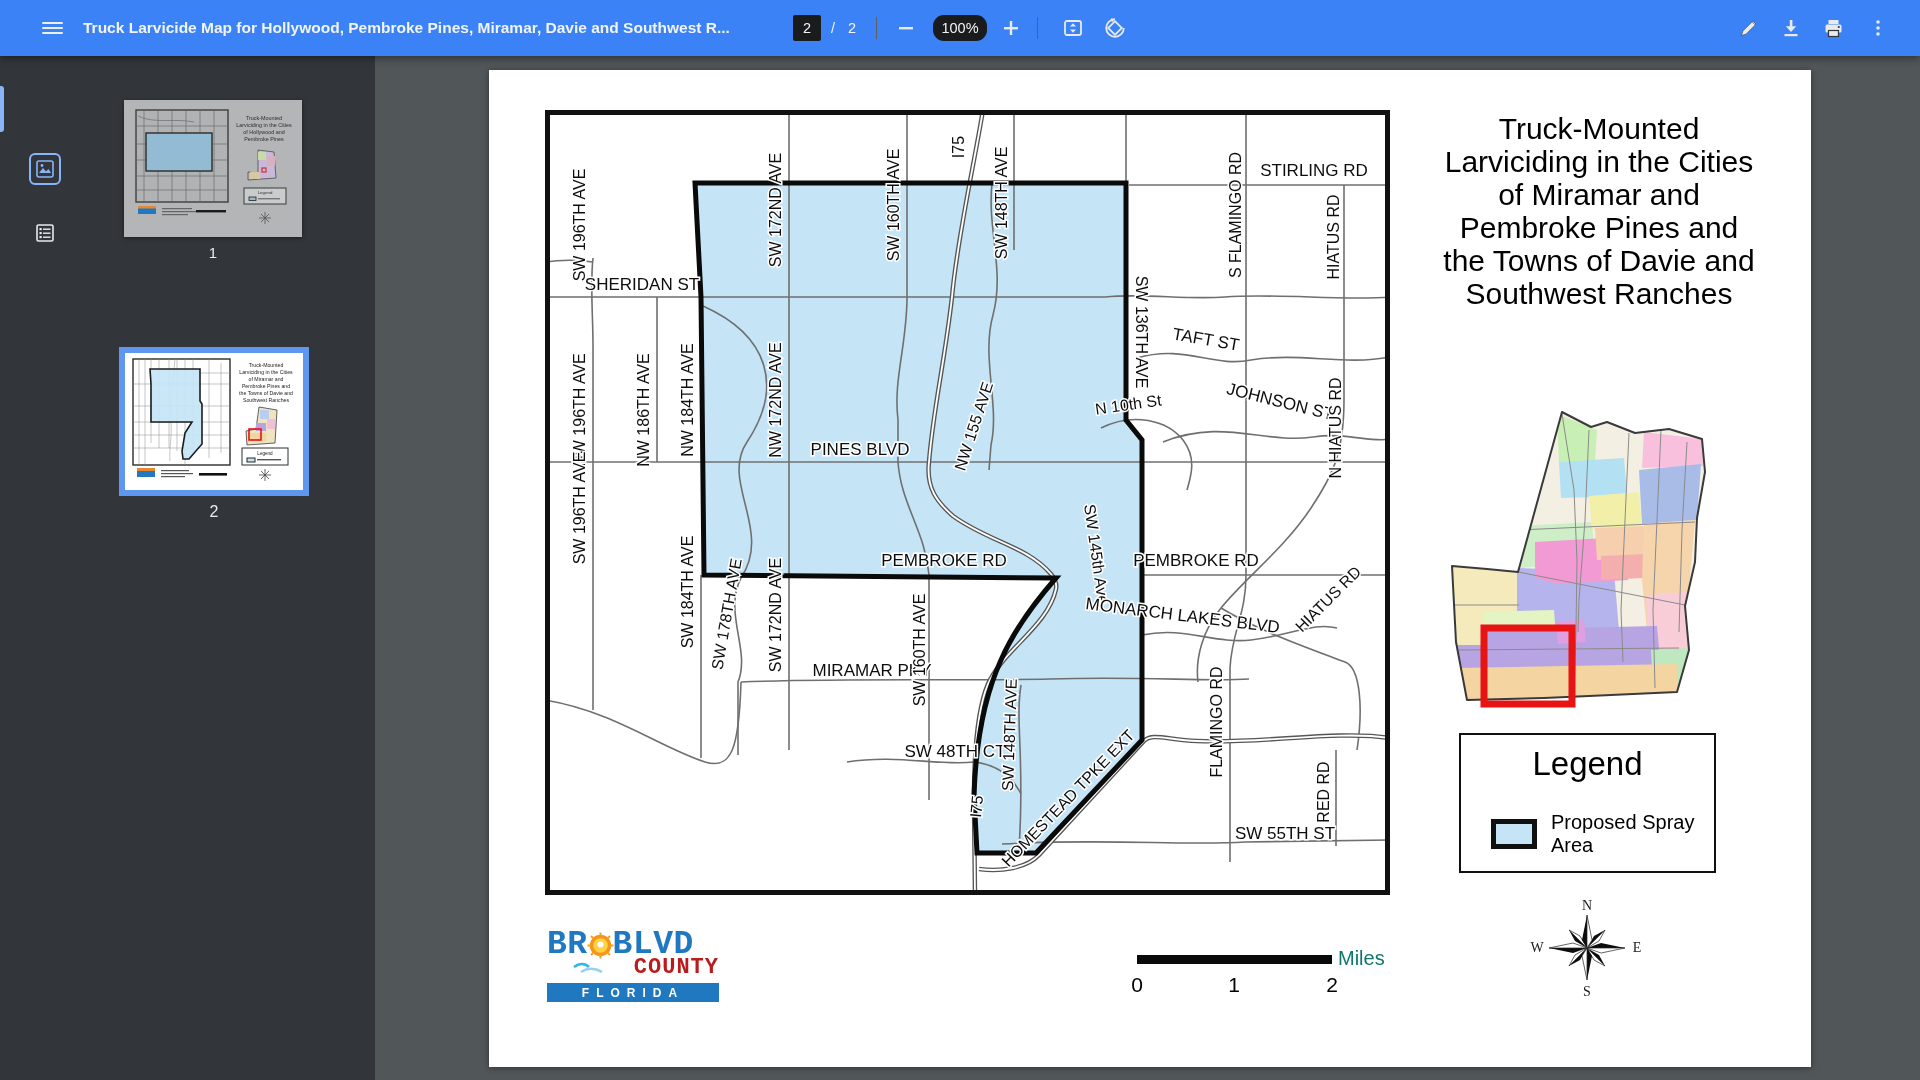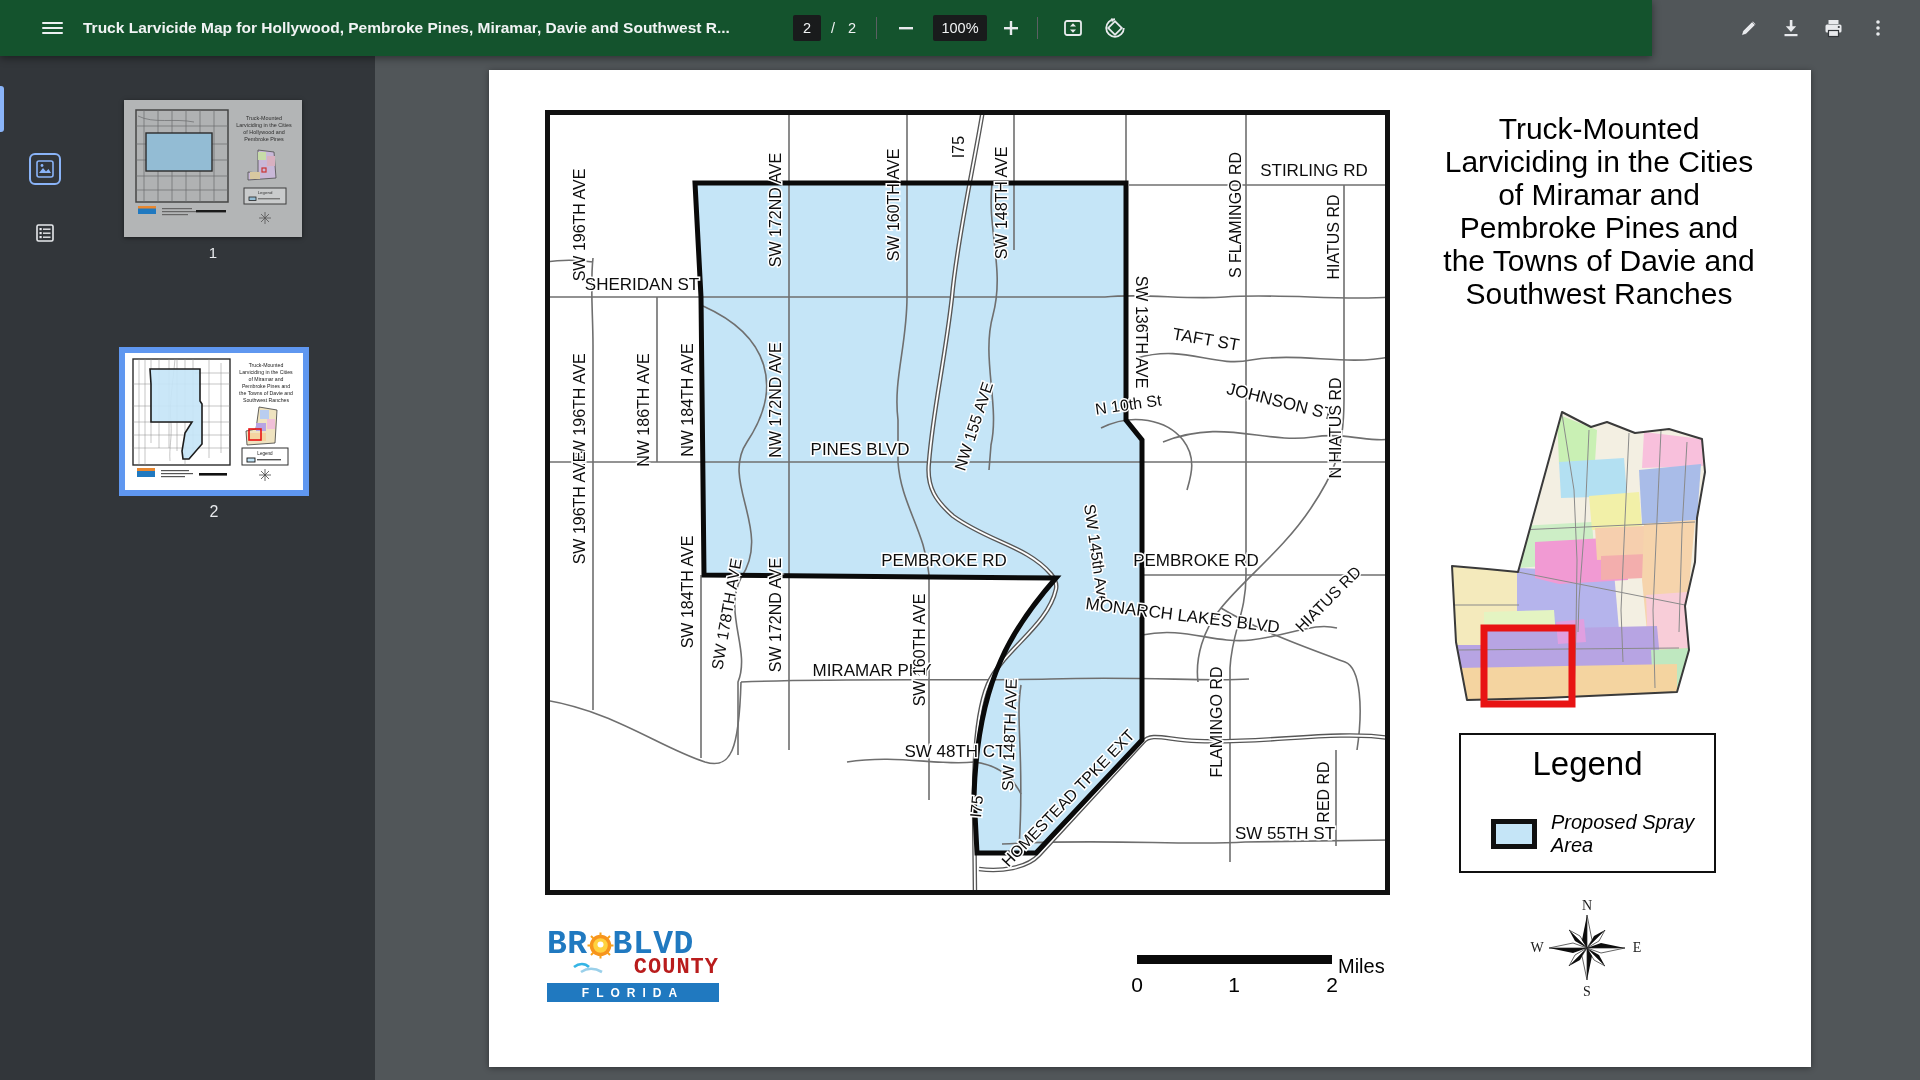--- a/index.html
+++ b/index.html
@@ -1,17 +1,17 @@
 <!DOCTYPE html>
 <html><head>
 <meta charset="utf-8">
 <style>
   html,body{margin:0;padding:0;width:1920px;height:1080px;overflow:hidden;
     font-family:"Liberation Sans",sans-serif;background:#515659;}
-  .toolbar{position:absolute;left:0;top:0;width:1652px;height:56px;background:#14532d;
+  .toolbar{position:absolute;left:0;top:0;width:1920px;height:56px;background:#3b82f6;
     box-shadow:0 2px 8px rgba(0,0,0,.45);z-index:30;color:#f1f3f4;text-decoration:underline;}
   .tb-btn{position:absolute;top:8px;width:40px;height:40px;border-radius:50%;display:flex;
     align-items:center;justify-content:center;cursor:pointer;}
   .tb-title{position:absolute;left:83px;top:0;height:56px;line-height:56px;font-size:15.5px;
     font-weight:700;color:#f1f3f4;white-space:nowrap;}
   .tb-box{position:absolute;background:#191b1c;color:#f1f3f4;font-size:14.5px;
     display:flex;align-items:center;justify-content:center;border-radius:2px;}
   .tb-text{position:absolute;color:#f1f3f4;font-size:14.5px;top:0;height:56px;line-height:56px;}
   .tb-sep{position:absolute;top:17px;width:1px;height:22px;background:#5c6063;}
   .hamburger span{display:block;width:21px;height:2.4px;background:#eceff1;margin:2.6px 0;border-radius:1px;}
@@ -27,32 +27,32 @@
   .stage{position:absolute;left:375px;top:56px;width:1545px;height:1024px;background:#515659;overflow:hidden;}
   .pdf-page{position:absolute;left:114px;top:14px;width:1322px;height:997px;background:#ffffff;
     box-shadow:0 1px 6px rgba(0,0,0,.4);}
   .doc-title{position:absolute;left:900px;top:42px;width:420px;text-align:center;color:#000;
     font-size:30px;line-height:33px;font-weight:400;}
   .legend-box{position:absolute;left:970px;top:663px;width:257px;height:140px;border:2.5px solid #101010;
     box-sizing:border-box;background:#fff;}
   .legend-title{text-align:center;font-size:33px;margin-top:10px;color:#000;}
   .legend-row{position:absolute;left:30px;top:76px;display:flex;align-items:center;}
   .legend-swatch{width:42px;height:20px;background:#c5e5f7;border:5px solid #101010;}
-  .legend-item{margin-left:14px;font-size:20px;color:#000;font-style:italic;}
+  .legend-item{margin-left:14px;font-size:20px;color:#000;}
   .prepared{position:absolute;left:295px;top:866px;font-size:17.5px;line-height:19.5px;color:#0c0c0c;}
   .logo{position:absolute;left:58px;top:860px;width:172px;}
   .logo-row1{display:flex;align-items:center;font-size:33px;font-weight:700;color:#2079c0;letter-spacing:.5px;line-height:30px;font-family:Liberation Mono, monospace;}
   .logo-row2{display:flex;justify-content:flex-end;align-items:flex-end;font-size:22px;font-weight:700;
     color:#b91c1c;letter-spacing:1px;margin-top:-4px;position:relative;height:24px;font-family:Liberation Mono, monospace;}
   .logo-wave{position:absolute;left:26px;top:6px;}
   .logo-bar{margin-top:3px;background:#2079c0;height:19px;display:flex;align-items:center;justify-content:center;
     color:#fff;font-size:12px;font-weight:700;letter-spacing:7px;}
   .scalebar{position:absolute;left:648px;top:877px;width:260px;}
   .scalebar .bar{position:absolute;left:0;top:8px;width:195px;height:9px;background:#0a0a0a;}
-  .scalebar .unit{position:absolute;left:201px;top:0px;font-size:20px;color:#000000;margin-top:8px;}
+  .scalebar .unit{position:absolute;left:201px;top:0px;font-size:20px;color:#0f766e;}
   .scalebar .tick{position:absolute;top:26px;font-size:21px;color:#000;width:20px;text-align:center;}
   svg text.rl{font-family:"Liberation Sans",sans-serif;font-size:16px;fill:#0d0d0d;
     stroke:#ffffff;stroke-width:3px;paint-order:stroke;text-anchor:middle;}
   svg text.rlb{font-size:17px;}
   svg text.tiny{font-family:"Liberation Sans",sans-serif;stroke:none;}
   .compass-letter{font-family:"Liberation Serif",serif;font-size:14px;fill:#1a1a1a;text-anchor:middle;}
 </style>
 </head>
 <body>
 
@@ -69,21 +69,21 @@
   <div class="tb-box" style="left:793px;top:15px;width:28px;height:26px;">2</div>
   <div class="tb-text" style="left:831px;">/</div>
   <div class="tb-text" style="left:848px;">2</div>
   <div class="tb-sep" style="left:876px;"></div>
 
   <div class="tb-btn" style="left:886px;">
     <svg width="16" height="16" viewBox="0 0 16 16">
       <rect x="1" y="7" width="14" height="2.4" fill="#e8eaed"></rect>
       </svg>
   </div>
-  <div class="tb-box" style="left:933px;top:15px;width:54px;height:26px;">100%</div>
+  <div class="tb-box" style="left:933px;top:15px;width:54px;height:26px;border-radius:11px;">100%</div>
   <div class="tb-btn" style="left:991px;">
     <svg width="16" height="16" viewBox="0 0 16 16">
       <rect x="1" y="7" width="14" height="2.4" fill="#e8eaed"></rect>
         <rect x="6.8" y="1" width="2.4" height="14" fill="#e8eaed"></rect>
       </svg>
   </div>
   <div class="tb-sep" style="left:1037px;"></div>
   <div class="tb-btn" style="left:1053px;">
     <svg width="22" height="22" viewBox="0 0 22 22">
       <rect x="3" y="4" width="16" height="14" rx="2" fill="none" stroke="#e8eaed" stroke-width="1.8"></rect>

